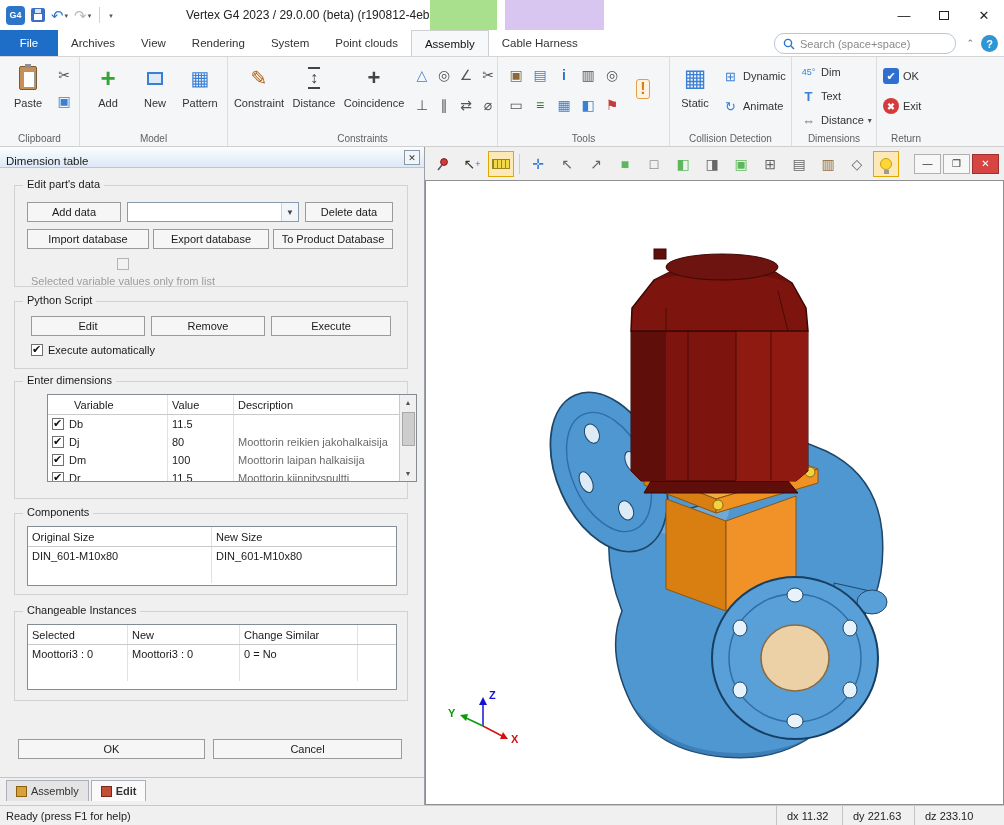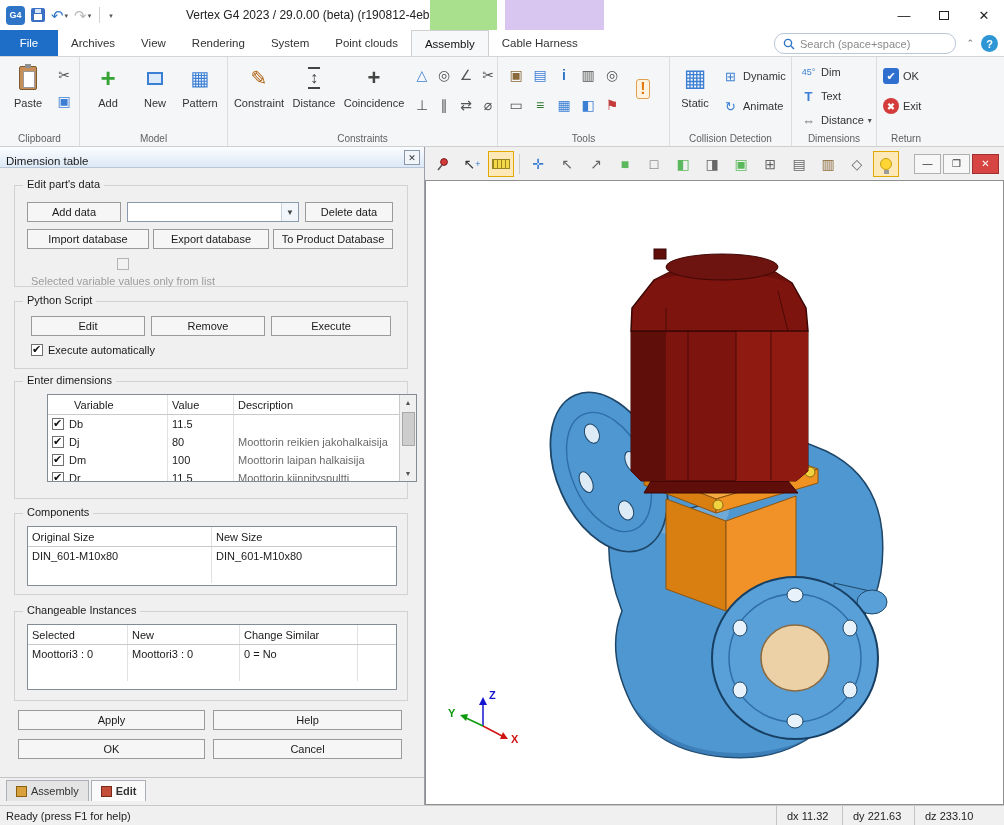--- a/index.html
+++ b/index.html
@@ -411,22 +411,20 @@
         </div>
         <div class="trr">
           <div class="td" style="width:100px;"></div>
           <div class="td" style="width:112px;"></div>
           <div class="td" style="width:118px;"></div>
           <div class="td" style="flex:1;border-right:none;"></div>
         </div>
       </div>
     </div>
 
-    <div class="btn" style="left:18px;top:563px;width:187px;">Apply</div>
-    <div class="btn" style="left:213px;top:563px;width:189px;">Help</div>
     <div class="btn" style="left:18px;top:592px;width:187px;">OK</div>
     <div class="btn" style="left:213px;top:592px;width:189px;">Cancel</div>
 
     <div class="btabs">
       <div class="btab">
         <span class="btabic" style="background:#d9a13c;border:1px solid #8a6010;"></span>
         <span>Assembly</span>
       </div>
       <div class="btab active">
         <span class="btabic" style="background:#c44d3a;border:1px solid #7a2a1a;"></span>

